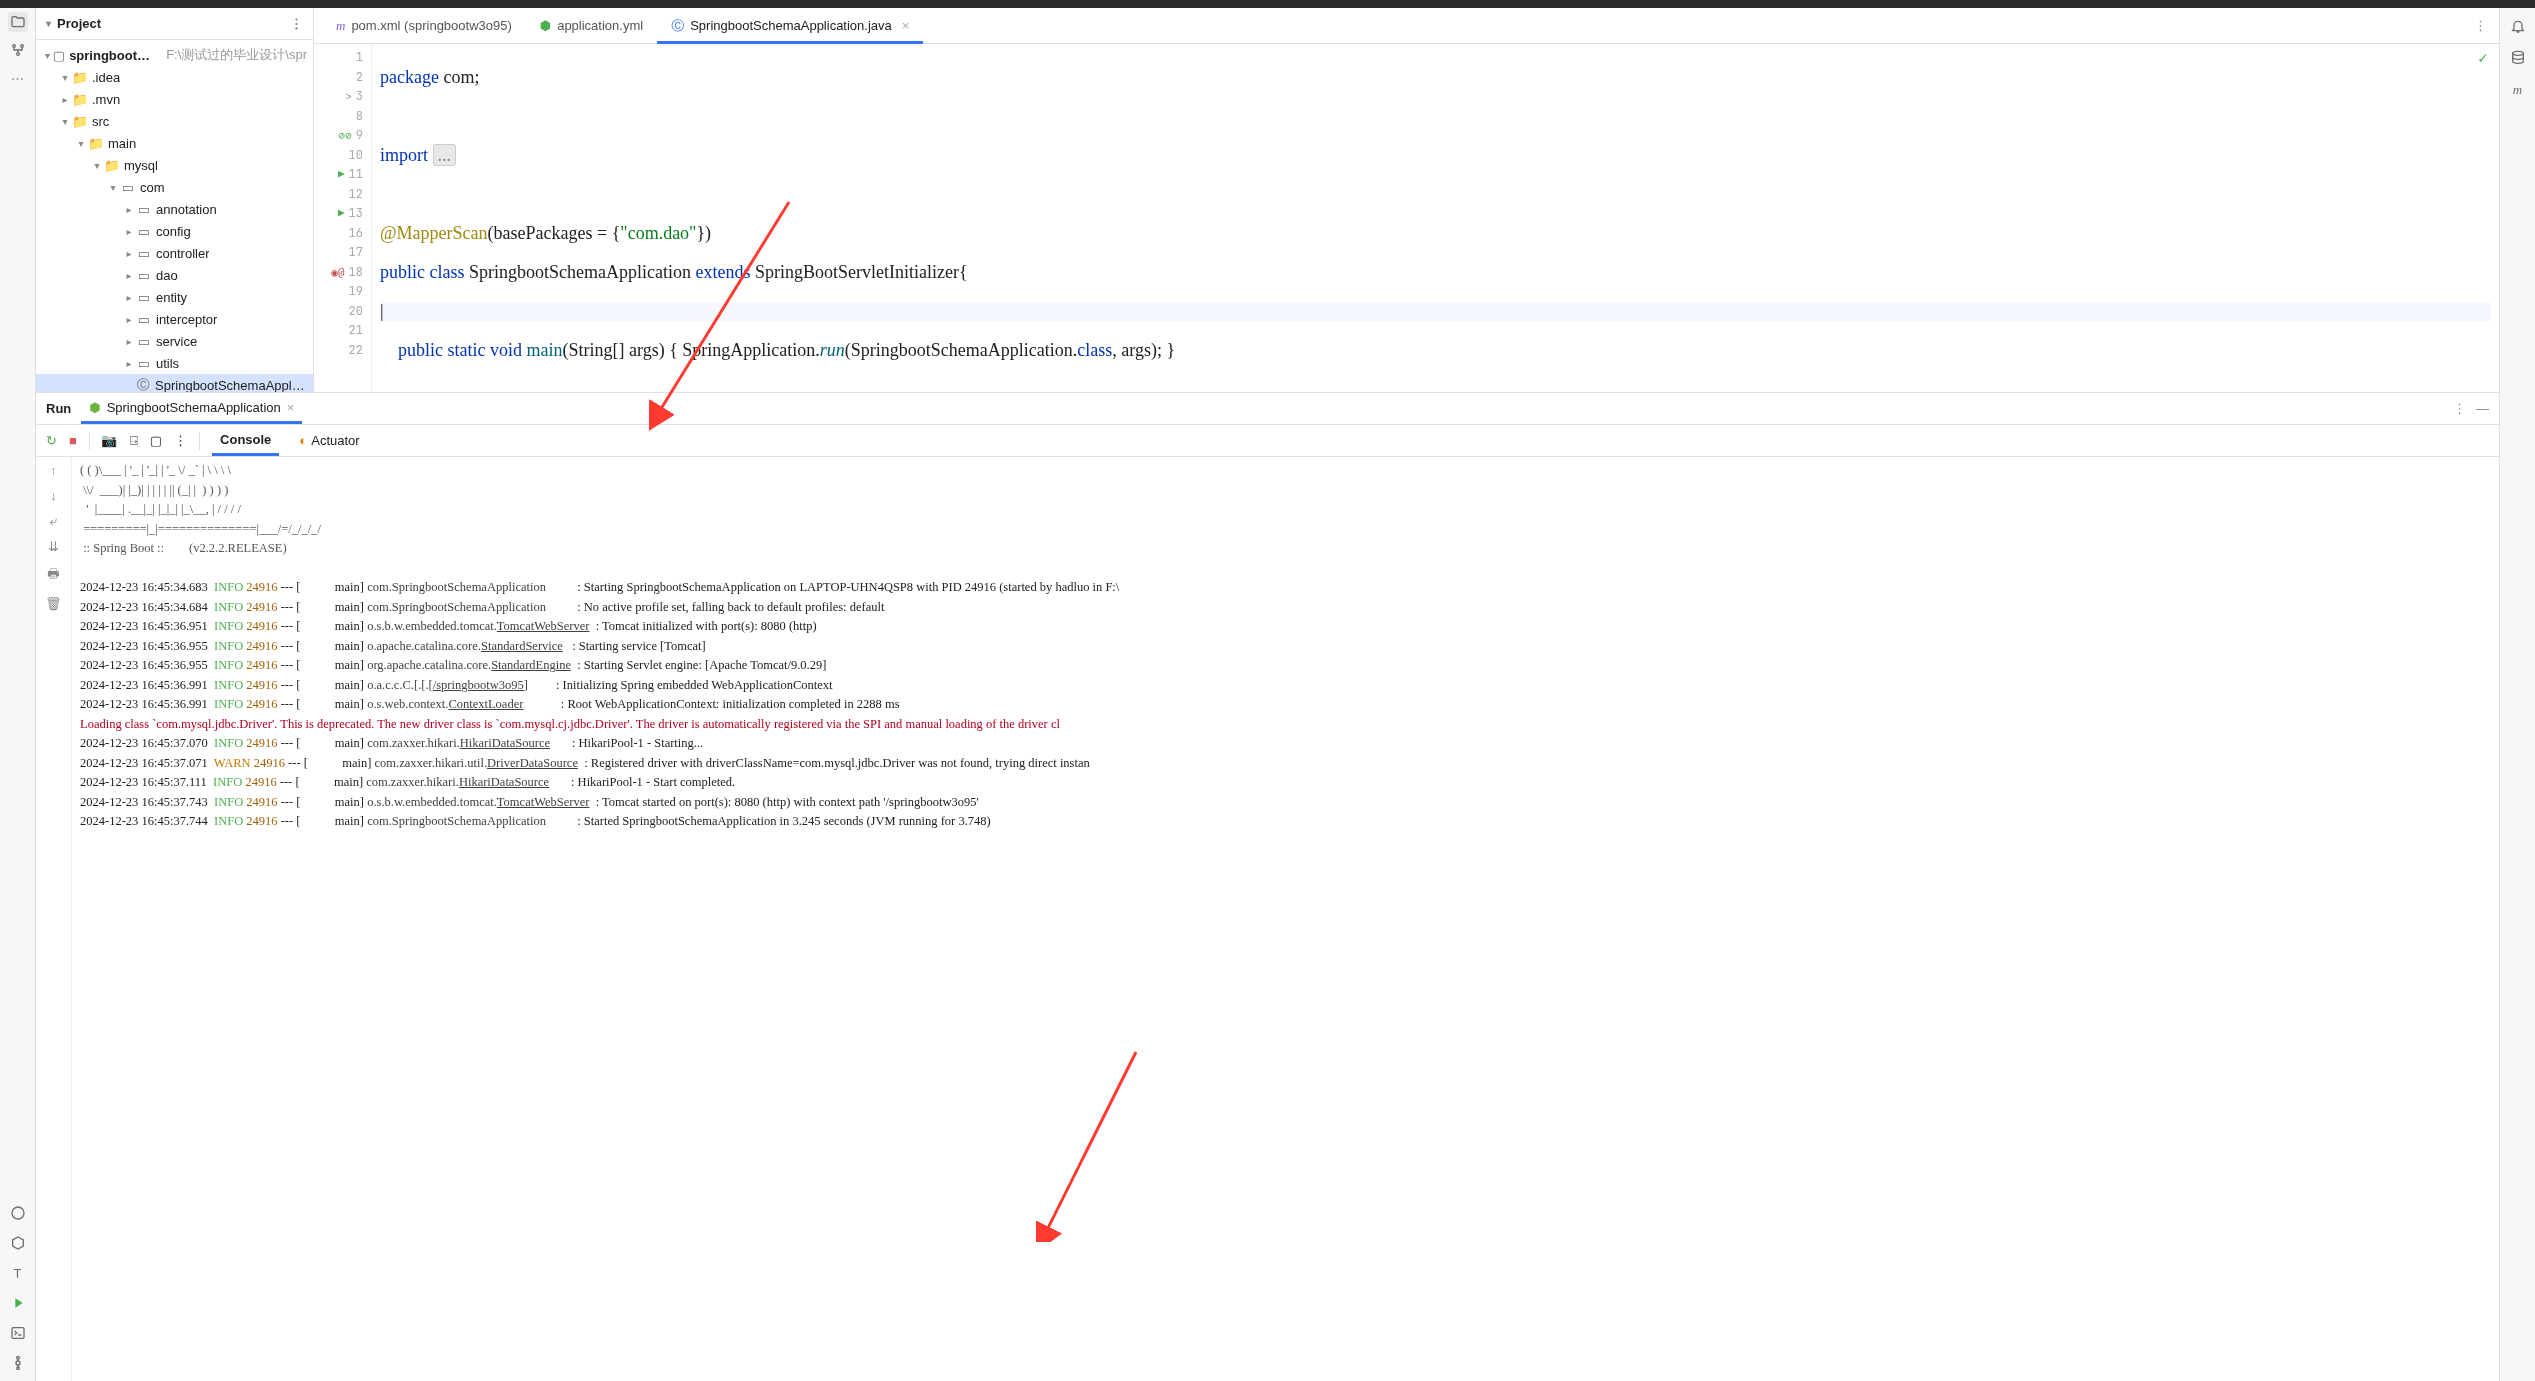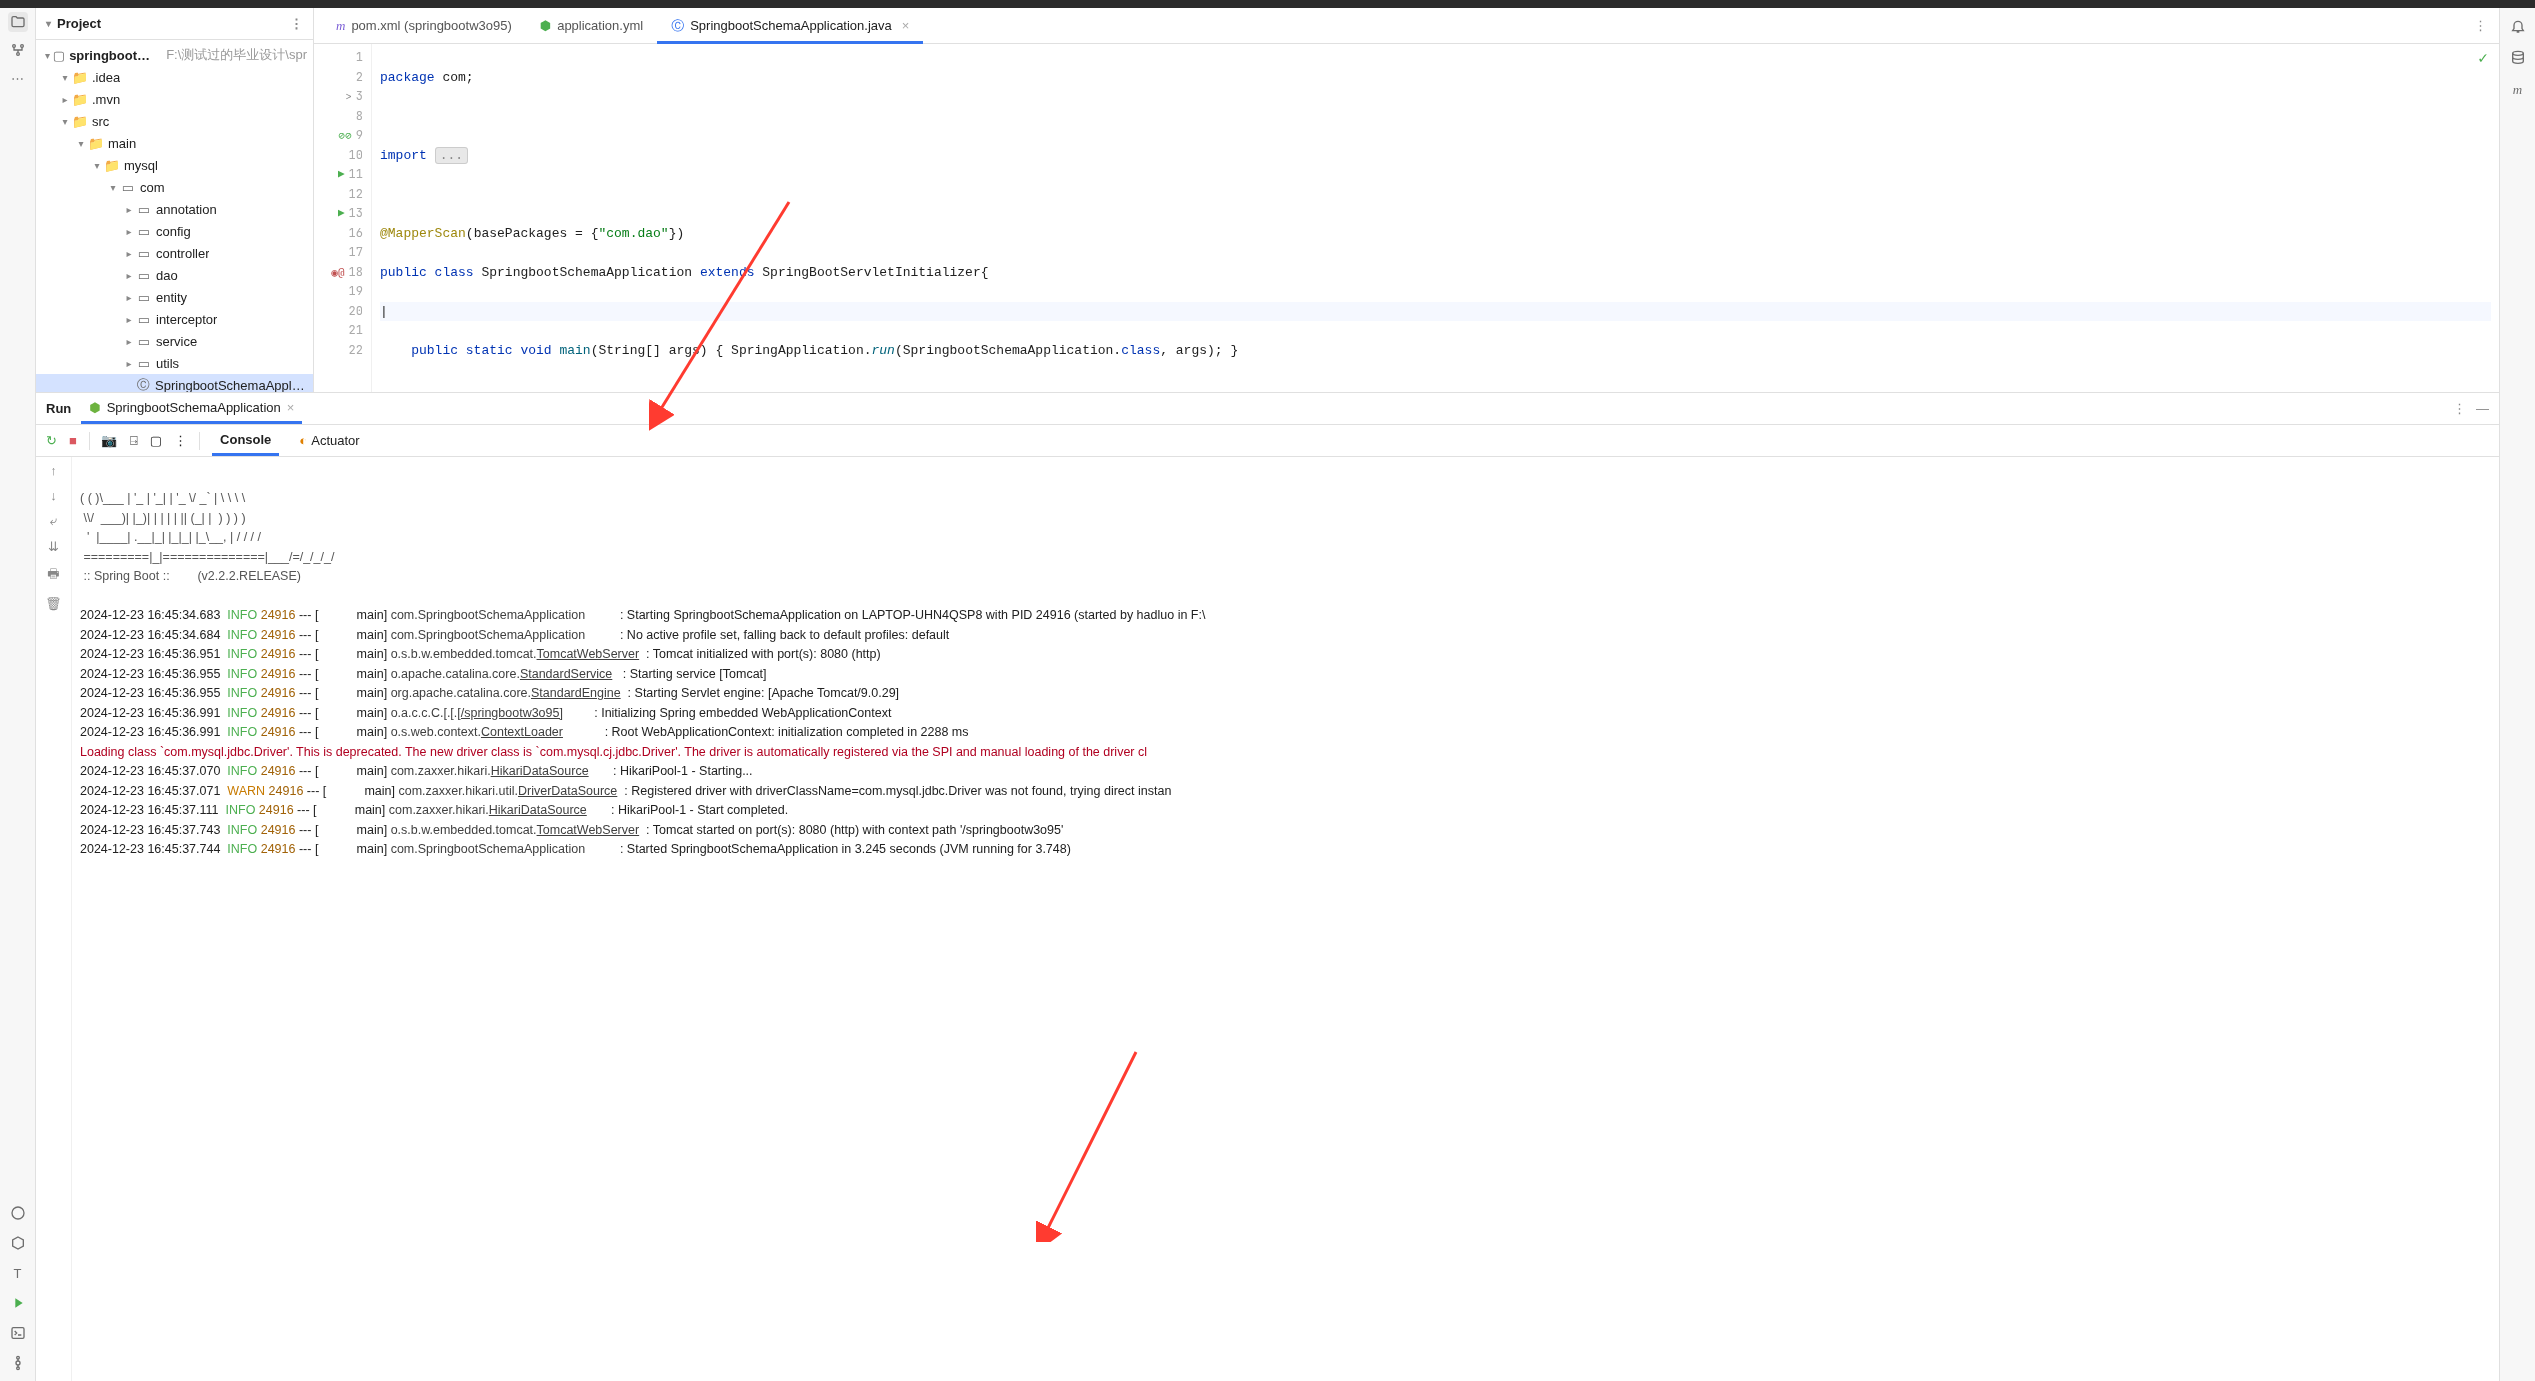--- a/index.html
+++ b/index.html
@@ -30,41 +30,41 @@
 .tab .ticon { color: #6e6e6e; }
 .tab.active { color: #212121; }
 .tab.active::after { content: ""; position: absolute; left: 0; right: 0; bottom: -1px; height: 3px; background: #3574f0; }
 .tab .close { color: #aaa; margin-left: 4px; }
 .tabs .spacer { flex: 1; }
 .tabs .actions { display: flex; align-items: center; gap: 10px; padding-right: 12px; color: #888; }
 .editor-body { flex: 1; display: flex; min-height: 0; position: relative; }
 .gutter { width: 58px; background: #fff; border-right: 1px solid #f0f0f0; font-family: "JetBrains Mono", Consolas, monospace; font-size: 12px; color: #aaa; text-align: right; padding: 4px 8px 4px 4px; line-height: 19.5px; position: relative; }
 .gutter .ln { height: 19.5px; display: flex; justify-content: flex-end; align-items: center; gap: 4px; }
 .gutter .gicon { font-size: 11px; }
-.code { flex: 1; font-family: Liberation Mono, monospace; font-size: 13px; line-height: 19.5px; padding: 4px 8px; white-space: pre; overflow: auto; }
+.code { flex: 1; font-family: Liberation Serif, serif; font-size: 18px; line-height: 19.5px; padding: 4px 8px; white-space: pre; overflow: auto; }
 .code .kw { color: #0033b3; }
 .code .ann { color: #9e880d; }
 .code .str { color: #067d17; }
 .code .fn { color: #00627a; font-style: italic; }
 .code .meth { color: #00627a; }
 .code .fold { background: #e8e8e8; border: 1px solid #ccc; border-radius: 3px; padding: 0 4px; color: #888; }
 .editor-status { position: absolute; top: 6px; right: 10px; color: #4caf50; font-size: 14px; }
 .caret-line { background: #f5f8ff; }
 .lower { flex: 1; display: flex; flex-direction: column; min-height: 0; }
 .run-header { height: 32px; display: flex; align-items: center; padding: 0 10px; border-bottom: 1px solid #e0e0e0; gap: 10px; }
 .run-header .title { font-weight: 600; }
 .run-tab { display: flex; align-items: center; gap: 6px; padding: 0 8px; height: 100%; border-bottom: 3px solid #3574f0; }
 .run-header .right { margin-left: auto; display: flex; gap: 10px; color: #888; }
 .run-toolbar { height: 32px; display: flex; align-items: center; padding: 0 10px; gap: 12px; border-bottom: 1px solid #e0e0e0; }
 .run-toolbar .sep { width: 1px; height: 18px; background: #e0e0e0; }
 .run-toolbar .tab2 { padding: 0 8px; height: 100%; display: flex; align-items: center; gap: 4px; cursor: pointer; }
 .run-toolbar .tab2.active { border-bottom: 3px solid #3574f0; font-weight: 600; }
 .console-wrap { flex: 1; display: flex; min-height: 0; }
 .console-rail { width: 36px; display: flex; flex-direction: column; align-items: center; padding-top: 6px; gap: 10px; color: #888; border-right: 1px solid #f0f0f0; }
-.console { flex: 1; font-family: Liberation Sans, sans-serif; font-size: 12.5px; line-height: 19.5px; padding: 4px 8px; overflow: auto; white-space: pre; margin-top: 28px; }
+.console { flex: 1; font-family: Liberation Serif, serif; font-size: 12.5px; line-height: 19.5px; padding: 4px 8px; overflow: auto; white-space: pre; }
 .console .info { color: #4caf50; }
 .console .warn { color: #c77a00; }
 .console .pid { color: #a16207; }
 .console .logger { color: #404040; }
 .console .under { text-decoration: underline; }
 .console .dep { color: #b00020; }
 .console .banner { color: #555; }
 .arrow1 { position: absolute; left: 335px; top: 148px; pointer-events: none; z-index: 50; }
 .arrow2 { position: absolute; left: 1000px; top: 585px; pointer-events: none; z-index: 50; }
 svg.icon-svg { width: 16px; height: 16px; }

